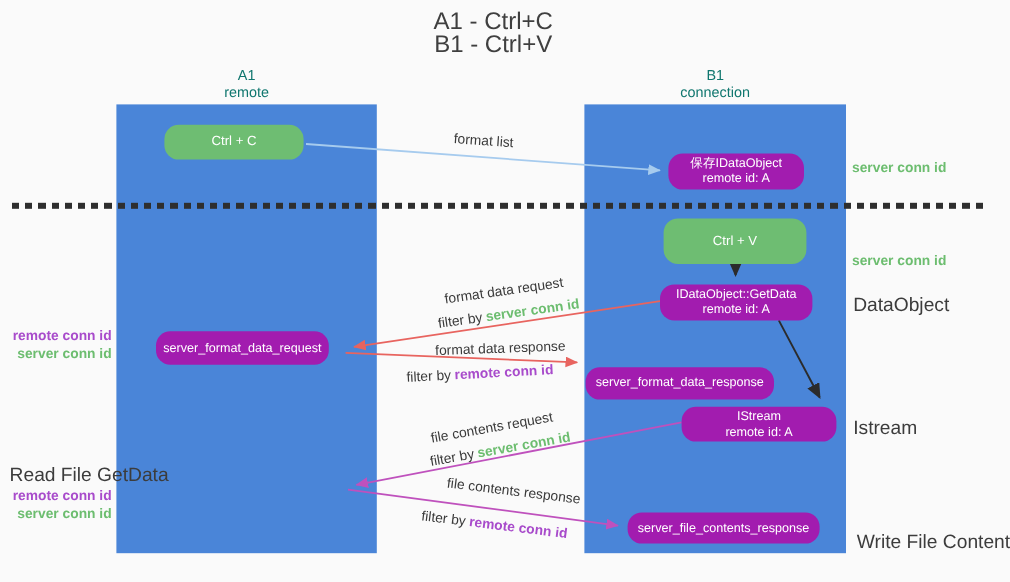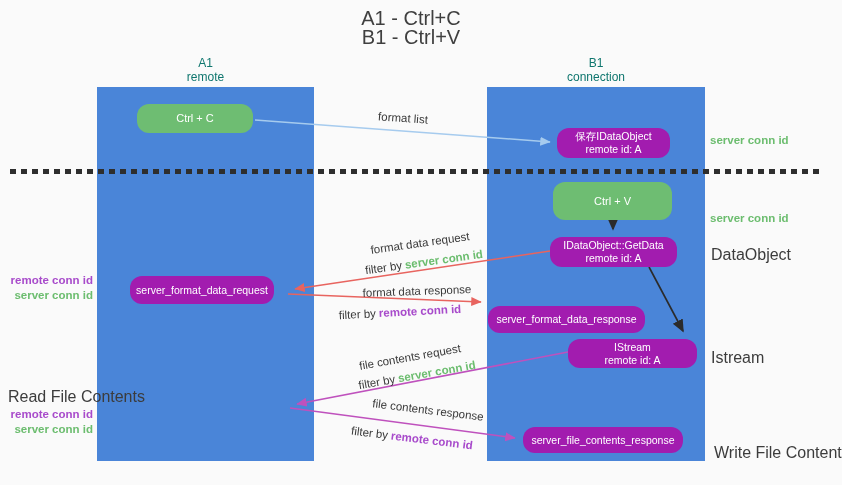--- a/index.html
+++ b/index.html
@@ -196,21 +196,21 @@
   <div id="fl-fcresp" class="flabel">file contents response</div>
   <div id="fl-fcresp-filter" class="flabel">
     <span class="pre">filter by</span><span class="k-purple">remote conn id</span>
   </div>
 
   <div id="side-left-top" class="side bold right-align">
     <span class="purple">remote conn id</span>
     <span class="green">server conn id</span>
   </div>
 
-  <div id="side-read-file" class="side">Read File Contents</div>
+  <div id="side-read-file" class="side">Read File GetData</div>
 
   <div id="side-left-bottom" class="side bold right-align">
     <span class="purple">remote conn id</span>
     <span class="green">server conn id</span>
   </div>
 
   <div id="side-server-1" class="side bold">
     <span class="green">server conn id</span>
   </div>
   <div id="side-server-2" class="side bold">

